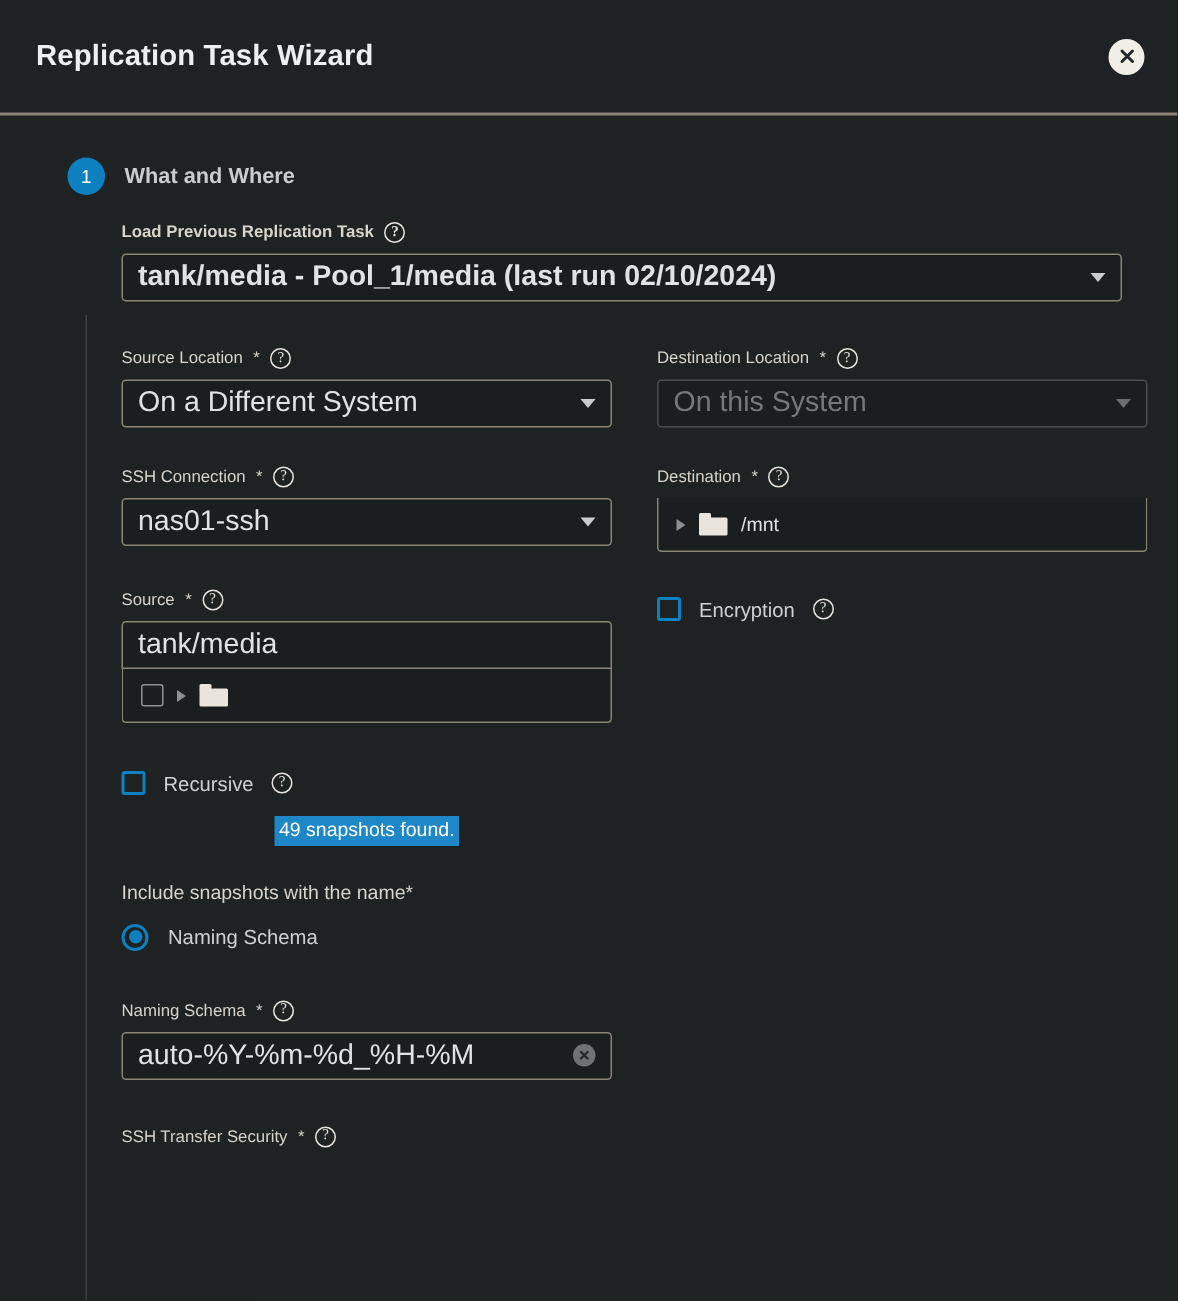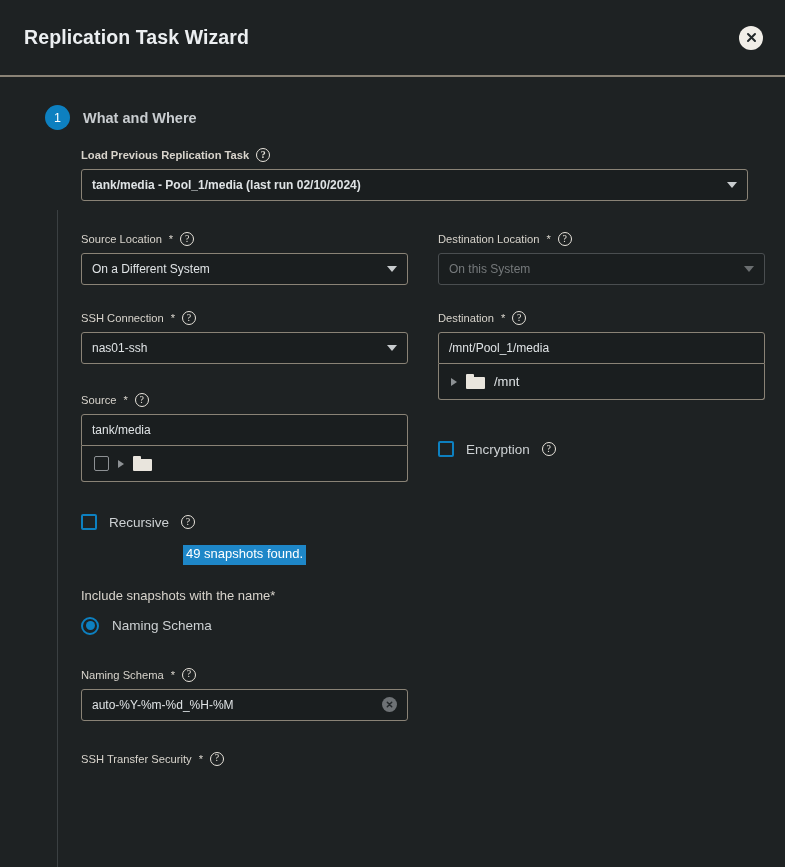--- a/index.html
+++ b/index.html
@@ -120,21 +120,21 @@
 
   
   .ctrl {
     background: #1a1e1f;
     border: 1px solid #8a8376;
     border-radius: 3px;
     height: 32px;
     display: flex;
     align-items: center;
     padding: 0 10px;
-    font-size: 12px;
+    font-size: 19px;
     color: #dfe3e5;
     cursor: pointer;
     position: relative;
   }
   .ctrl.input { cursor: text; }
   .ctrl.disabled {
     border-color: #4a4e50;
     color: #75797b;
     cursor: default;
   }
@@ -425,31 +425,28 @@
         </div>
 
         <div class="col">
 
           <div>
             <div class="field-label">
               <span>Destination</span>
                 <span class="req">*</span>
               <span class="help-icon">?</span>
             </div>
-            <div class="ctrl input attached">
-              <span>/mnt/Pool_1/media</span>
-            </div>
             <div class="tree-panel">
               <span class="tree-arrow"></span>
               <span class="folder-icon"></span>
               <span class="tree-text">/mnt</span>
             </div>
           </div>
 
-          <div class="check-row" style="margin-top:41px;">
+          <div class="check-row" style="margin-top:30px;">
             <span class="checkbox"></span>
             <span class="check-label">Encryption</span>
             <span class="help-icon">?</span>
           </div>
         </div>
       </div>
 
     </div>
   </div>
 </div>

